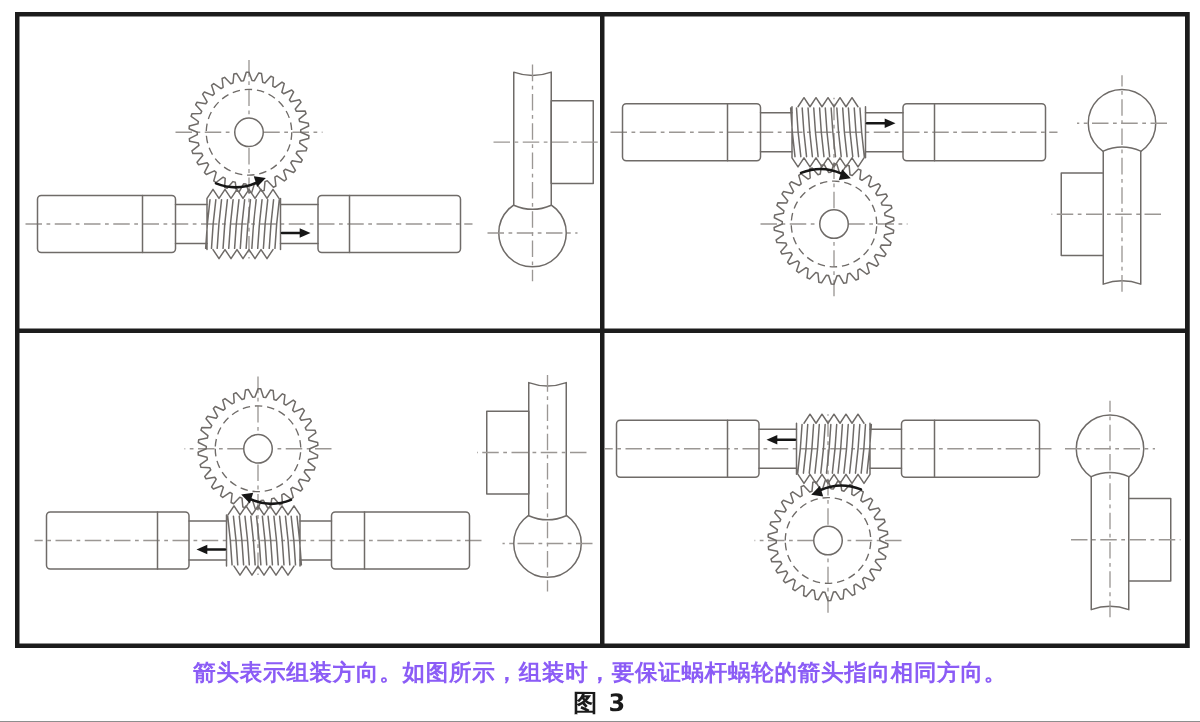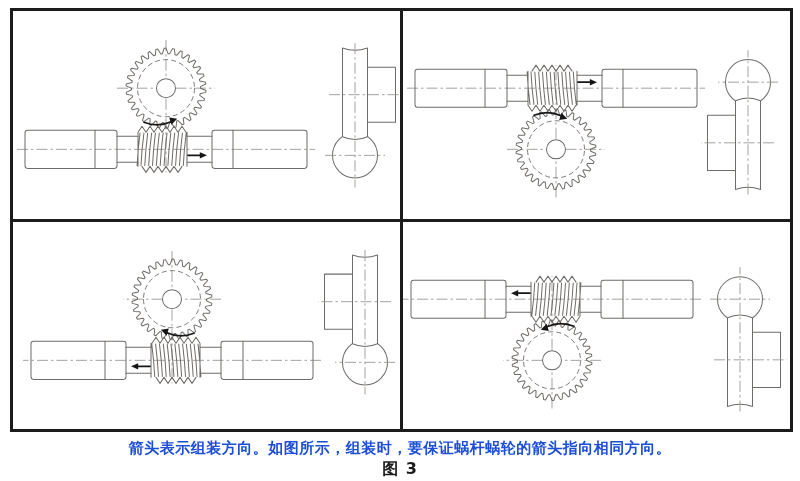--- a/index.html
+++ b/index.html
@@ -18,21 +18,21 @@
   .frame{
     position:absolute;left:10px;top:8px;width:783px;height:424px;
     box-sizing:border-box;border:3px solid var(--frame);
     display:grid;grid-template-columns:1fr 1fr;grid-template-rows:1fr 1fr;
     gap:3px;background:var(--frame);
   }
   .cell{background:#fff;overflow:hidden;}
   .cell svg{display:block;width:100%;height:100%;}
   .caption{
     position:absolute;left:0;top:439px;width:800px;text-align:center;
-    font-size:15px;font-weight:700;color:#1d4ed8;letter-spacing:.5px;line-height:18px;
+    font-size:15px;font-weight:700;color:#8b5cf6;letter-spacing:.5px;line-height:18px;
   }
   .figlabel{
     position:absolute;left:0;top:459px;width:800px;text-align:center;
     font-size:16px;font-weight:700;color:#1a1a1a;letter-spacing:1px;
   }
   
   .ln{stroke:var(--line);stroke-width:1;fill:none;stroke-linejoin:round;stroke-linecap:round;}
   .fw{fill:#fff;}
   .cl{stroke:var(--cline);stroke-width:.9;fill:none;stroke-dasharray:11 3 2.5 3;stroke-linecap:butt;}
   .dash{stroke:var(--line);stroke-width:.9;fill:none;stroke-dasharray:5 3.2;}

